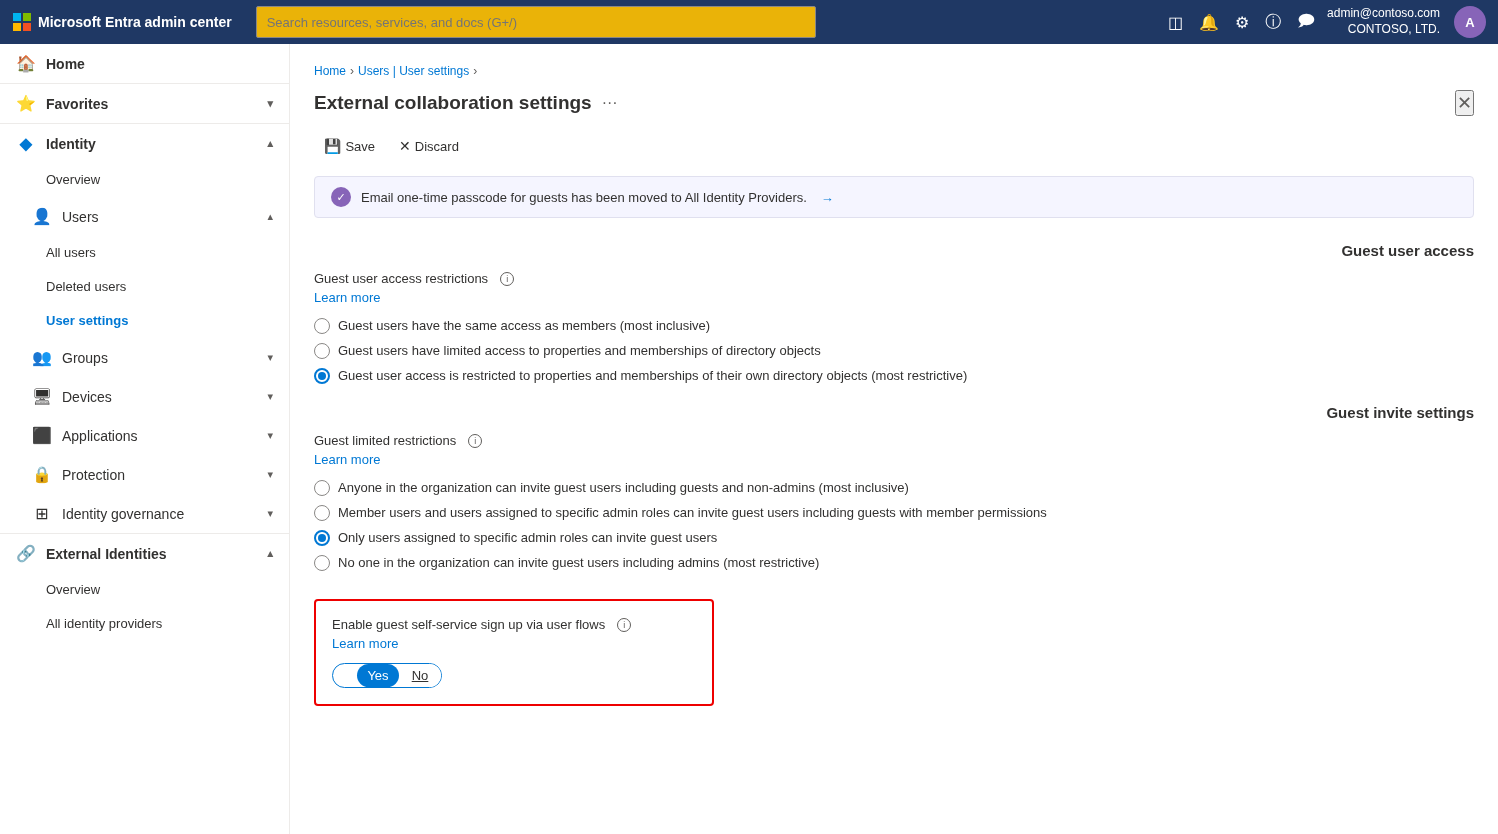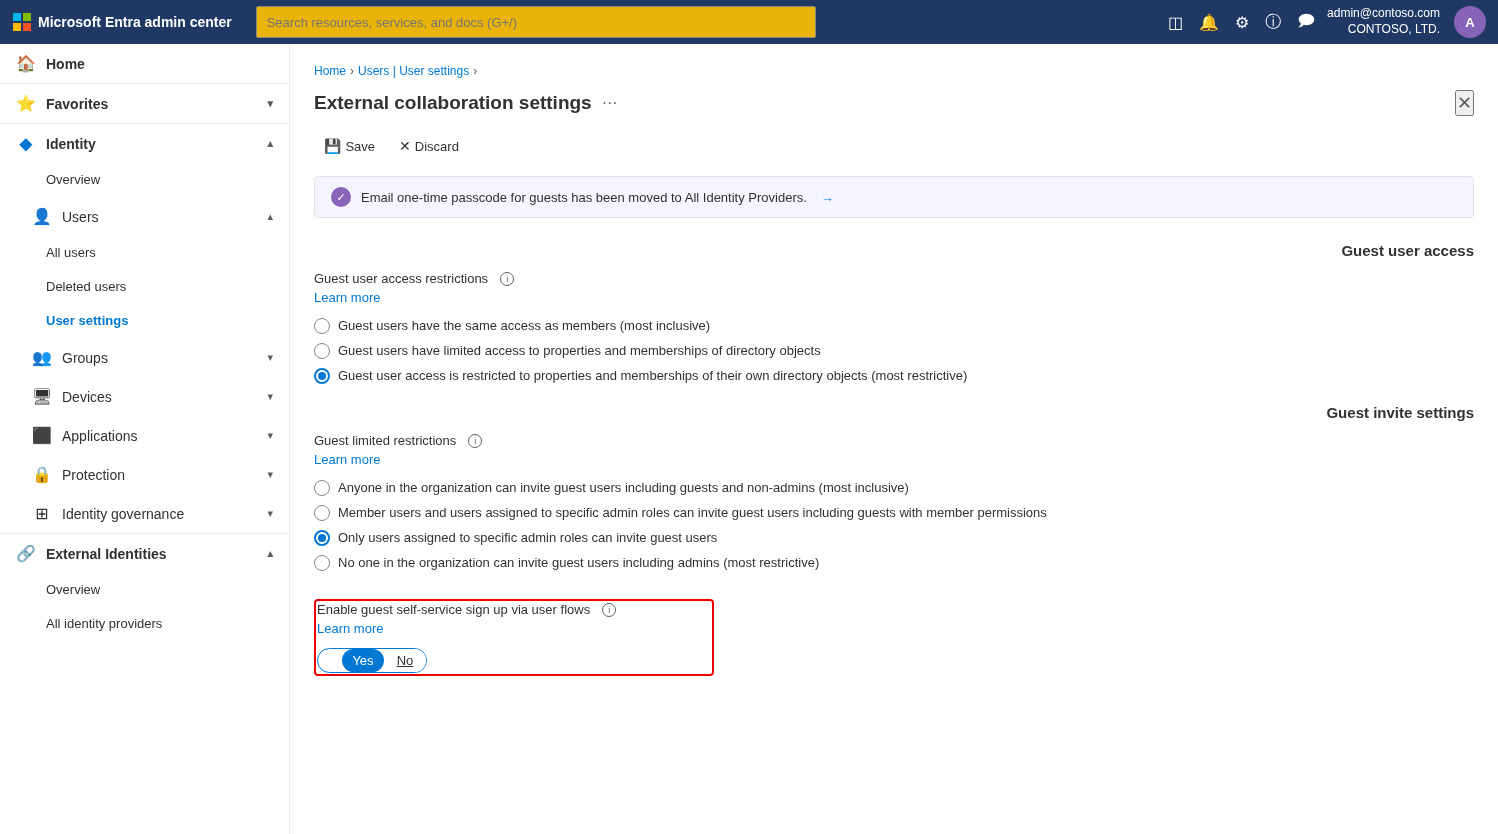--- a/index.html
+++ b/index.html
@@ -59,21 +59,21 @@
     .learn-more { color: #0078d4; cursor: pointer; text-decoration: none; font-size: 13px; margin-bottom: 12px; display: inline-block; }
 
     
     .radio-group { display: flex; flex-direction: column; gap: 8px; margin-bottom: 20px; }
     .radio-option { display: flex; align-items: center; gap: 8px; font-size: 13px; cursor: pointer; }
     .radio-circle { width: 16px; height: 16px; border-radius: 50%; border: 1px solid #8a8886; flex-shrink: 0; margin-top: 1px; display: flex; align-items: center; justify-content: center; }
     .radio-circle.selected { border: 2px solid #0078d4; }
     .radio-circle.selected::after { content: ''; width: 8px; height: 8px; border-radius: 50%; background: #0078d4; }
 
     
-    .highlighted-box { border: 2px solid #e00; border-radius: 4px; padding: 1px; display: inline-block; margin-top: 8px; min-width: 400px; }
+    .highlighted-box { border: 2px solid #e00; border-radius: 4px; padding: 16px; display: inline-block; margin-top: 8px; min-width: 400px; }
 
     
     .toggle-group { display: flex; align-items: center; border: 1.5px solid #0078d4; border-radius: 20px; overflow: hidden; width: 110px; }
     .toggle-option { flex: 1; text-align: center; padding: 4px 0; font-size: 13px; cursor: pointer; }
     .toggle-option.active { background: #0078d4; color: #fff; border-radius: 18px; margin-left: 24px; }
     .toggle-option.inactive { background: #fff; color: #323130; text-decoration: underline; }
 
     
     .main-inner::-webkit-scrollbar { width: 8px; }
     .main-inner::-webkit-scrollbar-thumb { background: #c8c6c4; border-radius: 4px; }

